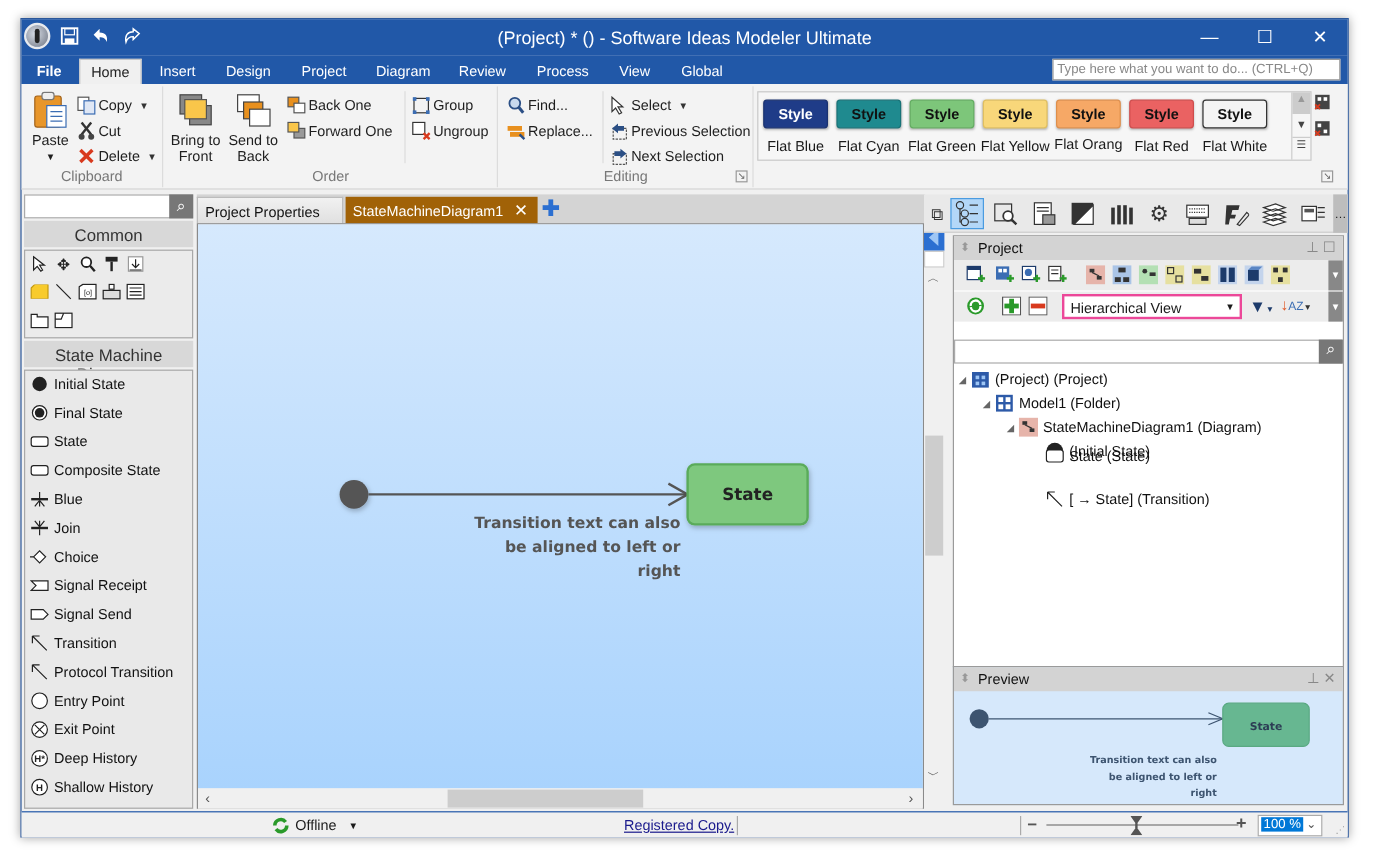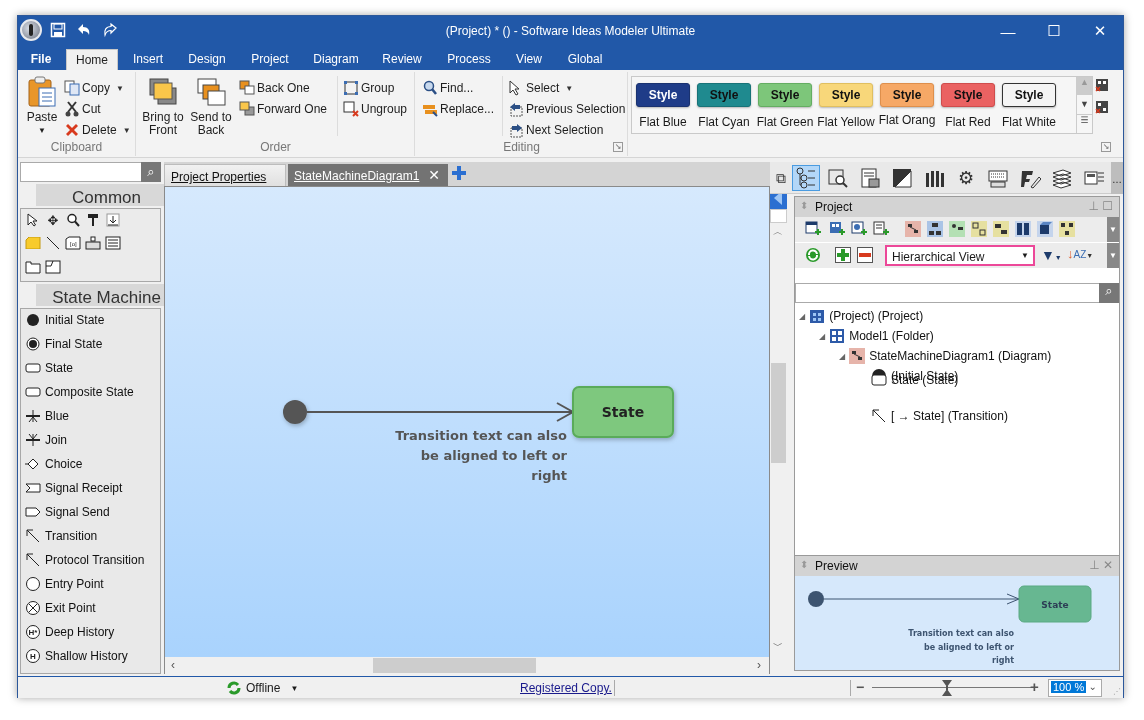--- a/index.html
+++ b/index.html
@@ -1,19 +1,19 @@
 <!DOCTYPE html>
 <html><head>
 <meta charset="utf-8">
 <style>
   * { box-sizing: border-box; margin: 0; padding: 0; }
   html, body { width: 1144px; height: 720px; background: #ffffff; overflow: hidden; font-family: "Liberation Sans", sans-serif; font-size: 12px; color: #1a1a1a; }
   .window { position: absolute; left: 17px; top: 15px; width: 1107px; height: 683px; background: #f0f0f0; border: 1px solid #2b579a; box-shadow: 0 0 8px rgba(0,0,0,0.35); }
   .titlebar { position: absolute; left: 0; top: 0; width: 100%; height: 30px; background: #2158a8; color: #fff; }
-  .titlebar .title { position: absolute; left: 0; right: 0; top: 8px; text-align: center; font-size: 12px; }
+  .titlebar .title { position: absolute; left: 0; right: 0; top: 8px; text-align: center; font-size: 15px; }
   .qat { position: absolute; left: 2px; top: 3px; display: flex; gap: 6px; align-items: center; }
   .qat .ic { width: 20px; height: 22px; display:flex; align-items:center; justify-content:center; color:#fff; font-size: 14px; }
   .app-logo { width: 22px; height: 22px; border-radius: 50%; background: radial-gradient(circle at 40% 40%, #d8dde6, #6b7280); border: 2px solid #e8eaee; position: relative; }
   .app-logo::after { content:""; position:absolute; left:7px; top:3px; width:4px; height:12px; background:#222; border-radius:2px; }
   .win-ctrl { position: absolute; top: 0; right: 0; display: flex; }
   .win-ctrl div { width: 46px; height: 30px; display:flex; align-items:center; justify-content:center; color:#fff; font-size: 15px; }
   .menubar { position: absolute; left: 0; top: 30px; width: 100%; height: 24px; background: #2158a8; }
   .menubar .tab { position: absolute; top: 3px; height: 21px; padding: 3px 0 0 0; color: #fff; font-size: 12px; text-align:center; }
   .menubar .tab.file { font-weight: bold; }
   .menubar .tab.active { background: #f0f0f0; color: #222; border: 1px solid #c8c8c8; border-bottom: none; }
@@ -26,30 +26,30 @@
   .ico16 { width: 16px; height: 16px; display:inline-block; position: relative; flex: none; }
   .caret { font-size: 8px; color: #333; margin-left: 4px; }
   .styles-gallery { position: absolute; left: 612px; top: 6px; width: 470px; height: 58px; border: 1px solid #c9c9c9; background: #f6f6f6; }
   .style-item { position: absolute; top: 4px; width: 58px; text-align: center; }
   .style-chip { width: 54px; height: 24px; margin: 2px auto 0; border-radius: 3px; font-weight: bold; font-size: 12px; display:flex; align-items:center; justify-content:center; box-shadow: 0 1px 2px rgba(0,0,0,0.25); }
   .style-name { margin-top: 8px; font-size: 12px; white-space: nowrap; }
   .gal-scroll { position: absolute; right: 0; top: 0; width: 16px; height: 56px; border-left: 1px solid #ccc; font-size: 9px; text-align: center; color: #444; }
   .left-panel { position: absolute; left: 2px; top: 146px; width: 141px; height: 512px; background: #f0f0f0; }
   .toolbox-search { position: absolute; left: 0; top: 0; width: 141px; height: 20px; background: #fff; border: 1px solid #aaa; }
   .toolbox-search .sbtn { position: absolute; right: -1px; top: -1px; width: 20px; height: 20px; background: #777; color: #fff; display:flex; align-items:center; justify-content:center; font-size: 13px; }
-  .section-head { position: absolute; left: 16px; width: 141px; height: 22px; background: #d8d8d8; text-align: center; padding-top: 4px; color: #333; font-size: 17px; }
+  .section-head { position: absolute; left: 0; width: 141px; height: 22px; background: #d8d8d8; text-align: center; padding-top: 4px; color: #333; font-size: 14px; }
   .common-box { position: absolute; left: 0; top: 46px; width: 141px; height: 74px; border: 1px solid #a8a8a8; background: #ebebeb; }
   .tool-ic { position: absolute; width: 18px; height: 16px; font-size: 13px; color: #222; display:flex; align-items:center; justify-content:center; }
   .sm-box { position: absolute; left: 0; top: 146px; width: 141px; height: 366px; border: 1px solid #a8a8a8; background: #e9e9e9; }
   .sm-item { position: absolute; left: 4px; height: 18px; display: flex; align-items: center; gap: 4px; font-size: 12px; color: #111; }
   .sm-item .si { width: 16px; height: 14px; display:flex; align-items:center; justify-content:center; }
   .doc-tabs { position: absolute; left: 146px; top: 146px; width: 607px; height: 24px; background: #d4d4d4; }
-  .dtab { position: absolute; top: 2px; height: 22px; padding: 5px 6px 0; font-size: 12px; text-decoration: underline; }
+  .dtab { position: absolute; top: 2px; height: 22px; padding: 5px 6px 0; font-size: 12px; }
   .dtab.inactive { background: linear-gradient(#f1f1f1, #e0e0e0); border: 1px solid #bcbcbc; border-bottom: none; color:#111; }
-  .dtab.active { background: #737373; color: #fff; }
+  .dtab.active { background: #a16207; color: #fff; }
   .canvas-wrap { position: absolute; left: 146px; top: 170px; width: 606px; height: 488px; border: 1px solid #8a8a8a; }
   .canvas { position: absolute; left: 0; top: 0; width: 604px; height: 470px; background: linear-gradient(#d6e9fd, #a9d3fd); overflow: hidden; }
   .vscroll { position: absolute; right: -18px; top: 0; width: 17px; height: 470px; background: #f0f0f0; }
   .hscroll { position: absolute; left: 0; top: 470px; width: 604px; height: 17px; background: #f0f0f0; }
   .right-toolbar { position: absolute; left: 752px; top: 146px; width: 353px; height: 32px; background: #e9e9e9; border-bottom: 1px solid #ccc; }
   .rt-ic { position: absolute; top: 3px; width: 28px; height: 26px; display:flex; align-items:center; justify-content:center; font-size: 18px; color: #333; }
   .rt-ic.sel { background: #b3d7f8; border: 1px solid #4a9be0; }
   .proj-panel { position: absolute; left: 776px; top: 180px; width: 326px; height: 360px; background: #fff; border: 1px solid #9a9a9a; }
   .panel-head { position: absolute; left: 0; top: 0; width: 100%; height: 20px; background: #d3d3d3; padding: 3px 0 0 20px; font-size: 12px; color: #111; }
   .panel-head .grip { position: absolute; left: 5px; top: 3px; color:#999; font-size: 10px; }
@@ -105,20 +105,21 @@
     <div class="tab file" style="left:4px;width:38px;">File</div>
     <div class="tab active" style="left:48px;width:52px;">Home</div>
     <div class="tab" style="left:108px;width:44px;">Insert</div>
     <div class="tab" style="left:166px;width:46px;">Design</div>
     <div class="tab" style="left:228px;width:48px;">Project</div>
     <div class="tab" style="left:292px;width:52px;">Diagram</div>
     <div class="tab" style="left:362px;width:44px;">Review</div>
     <div class="tab" style="left:426px;width:50px;">Process</div>
     <div class="tab" style="left:494px;width:34px;">View</div>
     <div class="tab" style="left:546px;width:42px;">Global</div>
+    <div class="search-box">Type here what you want to do...  (CTRL+Q)</div>
   </div>
 
   <div class="ribbon">
 
     <div class="rgroup" style="left:0;width:118px;">
       <div class="rbtn-large" style="left:6px;top:4px;width:36px;">
         <svg width="30" height="32" viewBox="0 0 30 32">
             <rect x="2" y="4" width="22" height="26" rx="2" fill="#e8962a" stroke="#a2621a"></rect>
             <rect x="8" y="1" width="10" height="6" rx="2" fill="#eee" stroke="#777"></rect>
             <rect x="12" y="12" width="16" height="18" fill="#fff" stroke="#3b6db3"></rect>

